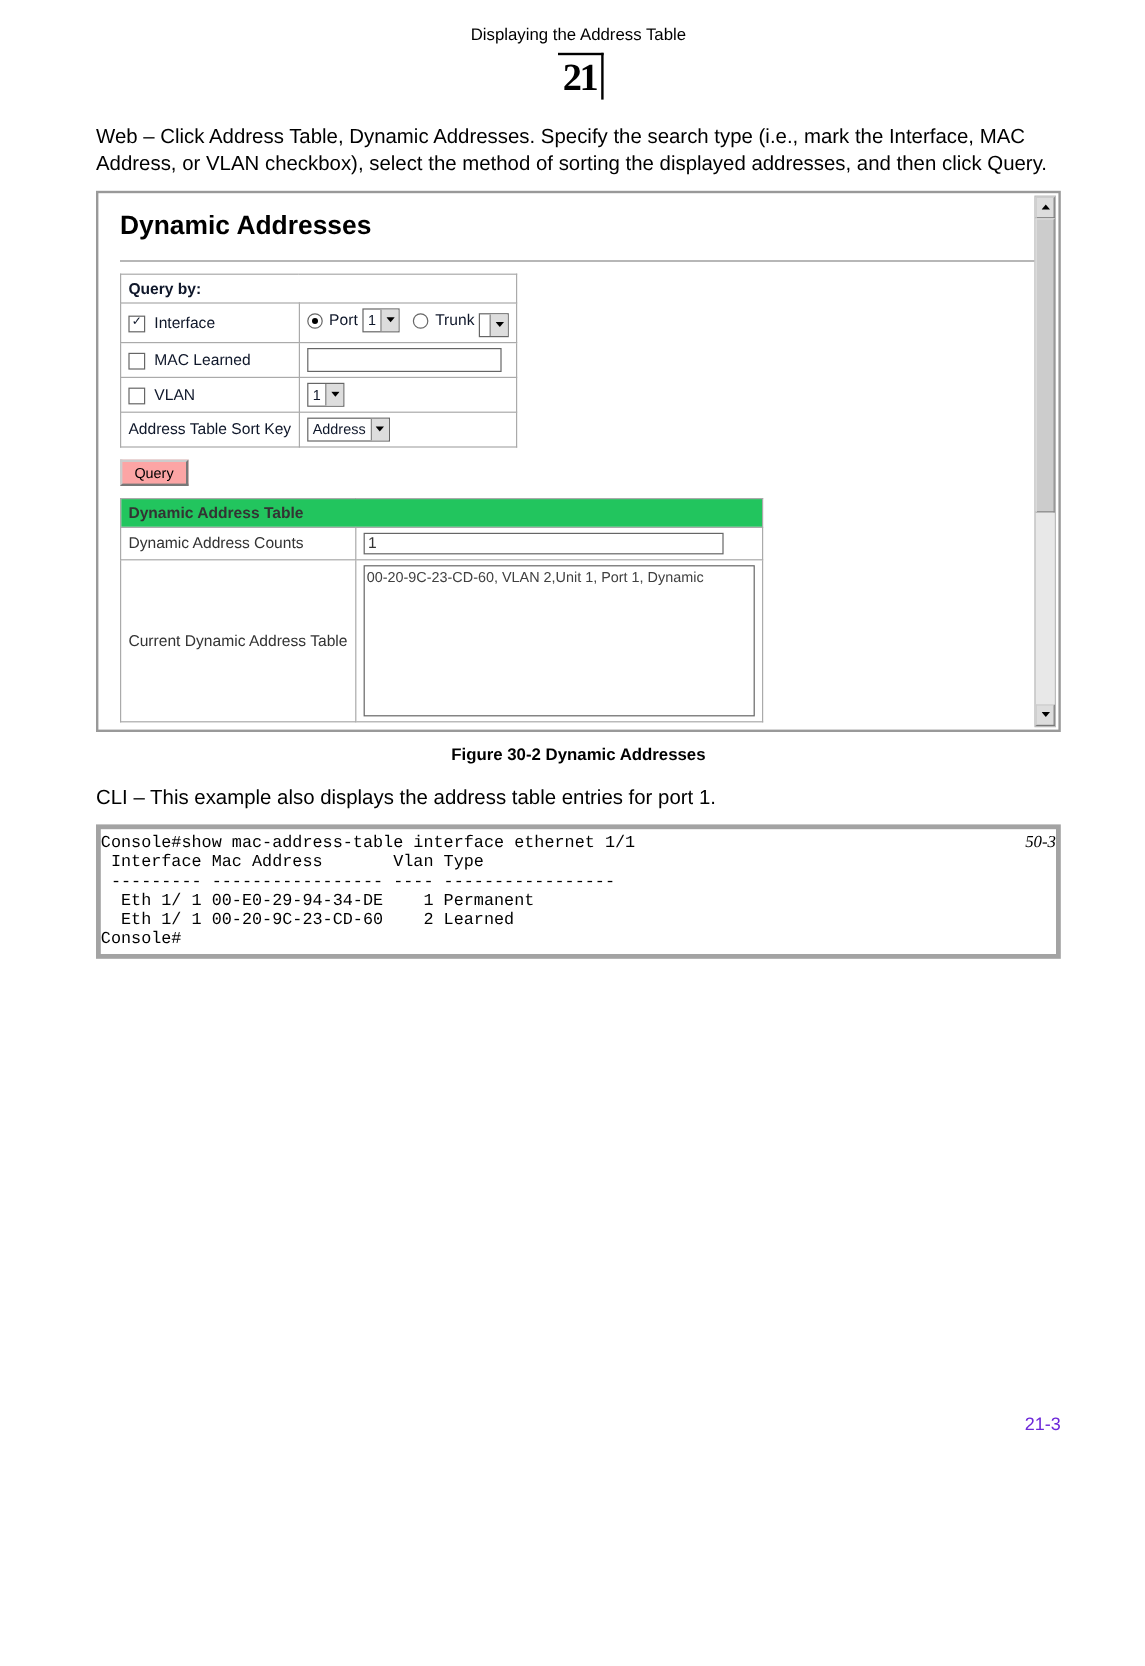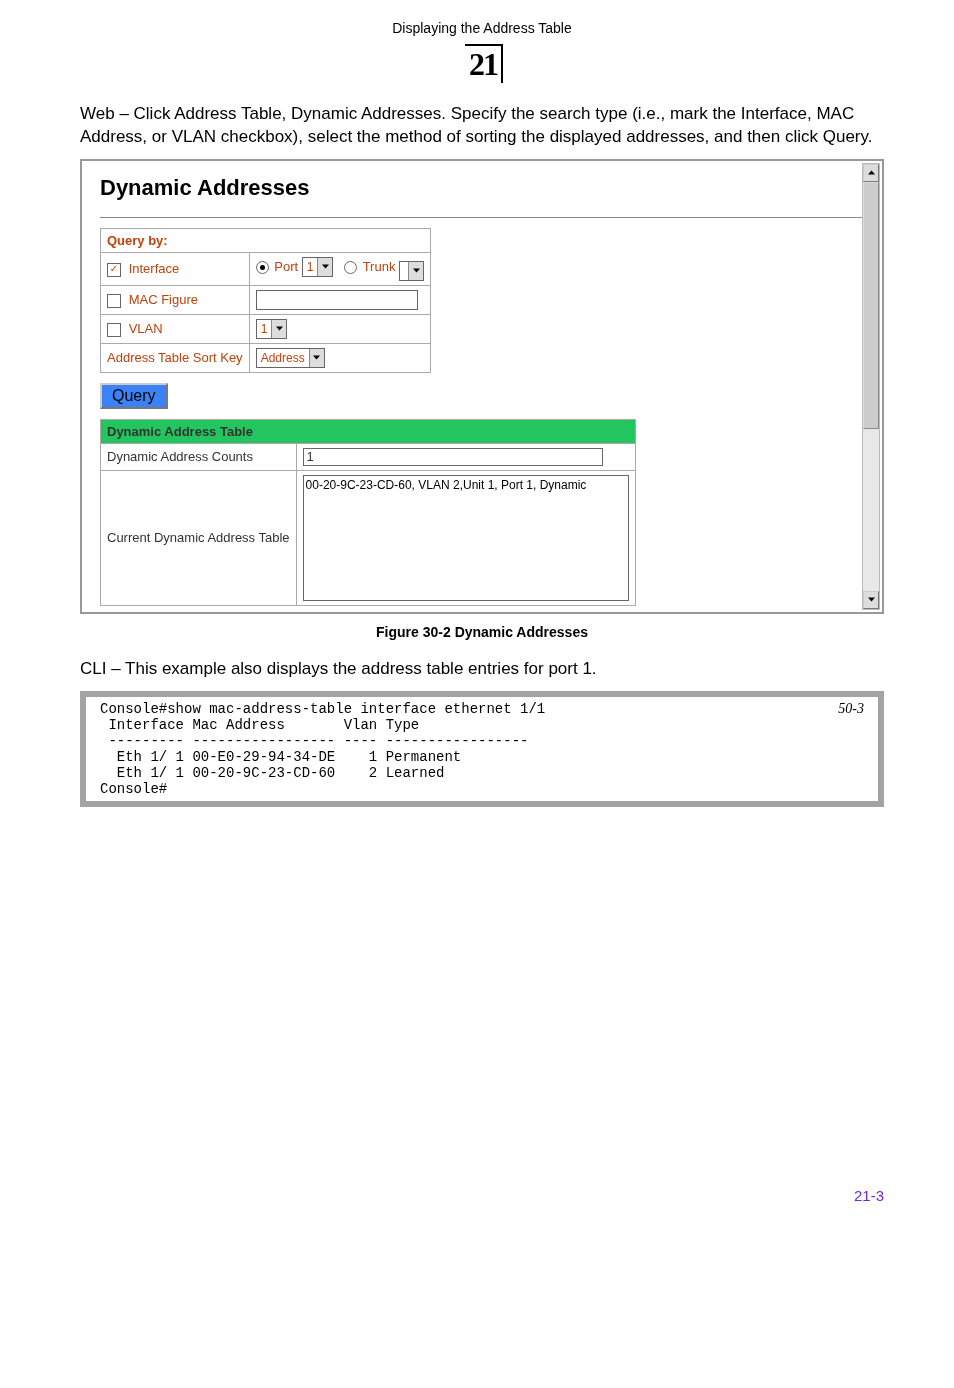--- a/index.html
+++ b/index.html
@@ -61,21 +61,21 @@
       font-weight: bold;
       margin-bottom: 16px;
     }
     .hr {
       border-top: 1px solid #888;
       margin-bottom: 10px;
     }
     table.query {
       border-collapse: collapse;
       font-size: 13px;
-      color: #c2410c;
+      color: #0f172a;
     }
     table.query th, table.query td {
       border: 1px solid #aaa;
       padding: 4px 6px;
       text-align: left;
       vertical-align: middle;
     }
     .checkbox {
       display: inline-block;
       width: 12px;
@@ -128,24 +128,24 @@
     .sel-arrow svg { width: 7px; height: 5px; }
     .text-input {
       border: 1px solid #666;
       background: #fff;
       height: 18px;
       width: 160px;
       display: inline-block;
       vertical-align: middle;
     }
     .btn {
-      font-size: 16px;
+      font-size: 12px;
       padding: 2px 10px;
       border: 2px outset #ccc;
-      background: #3b82f6;
+      background: #fca5a5;
       margin: 10px 0;
     }
     table.addr {
       border-collapse: collapse;
       font-size: 13px;
       color: #333;
     }
     table.addr th, table.addr td {
       border: 1px solid #aaa;
       padding: 4px 6px;
@@ -156,21 +156,21 @@
       font-weight: bold;
       background: #22c55e;
     }
     .listbox {
       border: 1px solid #666;
       background: #fff;
       width: 320px;
       height: 120px;
       padding: 2px;
       font-size: 12px;
-      color: #000000;
+      color: #404040;
     }
     .scrollbar {
       position: absolute;
       right: 2px;
       top: 2px;
       bottom: 2px;
       width: 16px;
       background: #e8e8e8;
       display: flex;
       flex-direction: column;
@@ -186,22 +186,22 @@
     }
     .scroll-track { flex: 1; }
     .scroll-thumb { height: 60%; background: #ccc; border: 1px outset #ddd;}
     .fig-caption {
       text-align: center;
       font-size: 14px;
       font-weight: bold;
       margin: 10px 0 18px 0;
     }
     .cli-box {
-      border: 6px solid #a3a3a3;
-      padding: 4px 14px;
+      border: 4px solid #a3a3a3;
+      padding: 4px 0;
       font-family: "Courier New", monospace;
       font-size: 14px;
       white-space: pre;
       display: flex;
       justify-content: space-between;
       align-items: flex-start;
       gap: 17px;
     }
     .cli-ref {
       font-style: italic;
@@ -266,21 +266,21 @@
                     <svg viewBox="0 0 10 6">
                       <path d="M0 0 L10 0 L5 6 Z" fill="#000"></path>
                     </svg>
                   </span>
             </span>
           </td>
         </tr>
         <tr>
           <td>
             <span class="checkbox"></span>
-            <span>MAC Figure</span>
+            <span>MAC Learned</span>
           </td>
           <td>
             <span class="text-input"></span>
           </td>
         </tr>
         <tr>
           <td>
             <span class="checkbox"></span>
             <span>VLAN</span>
           </td>

